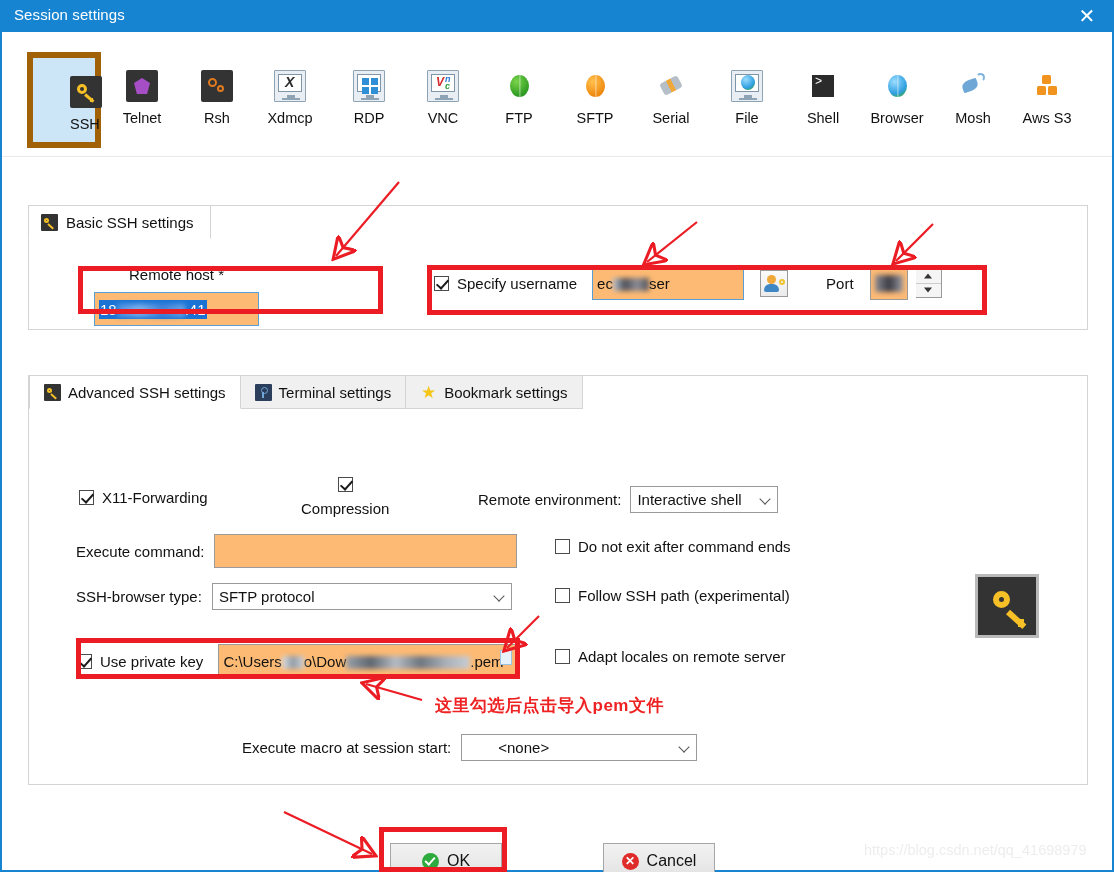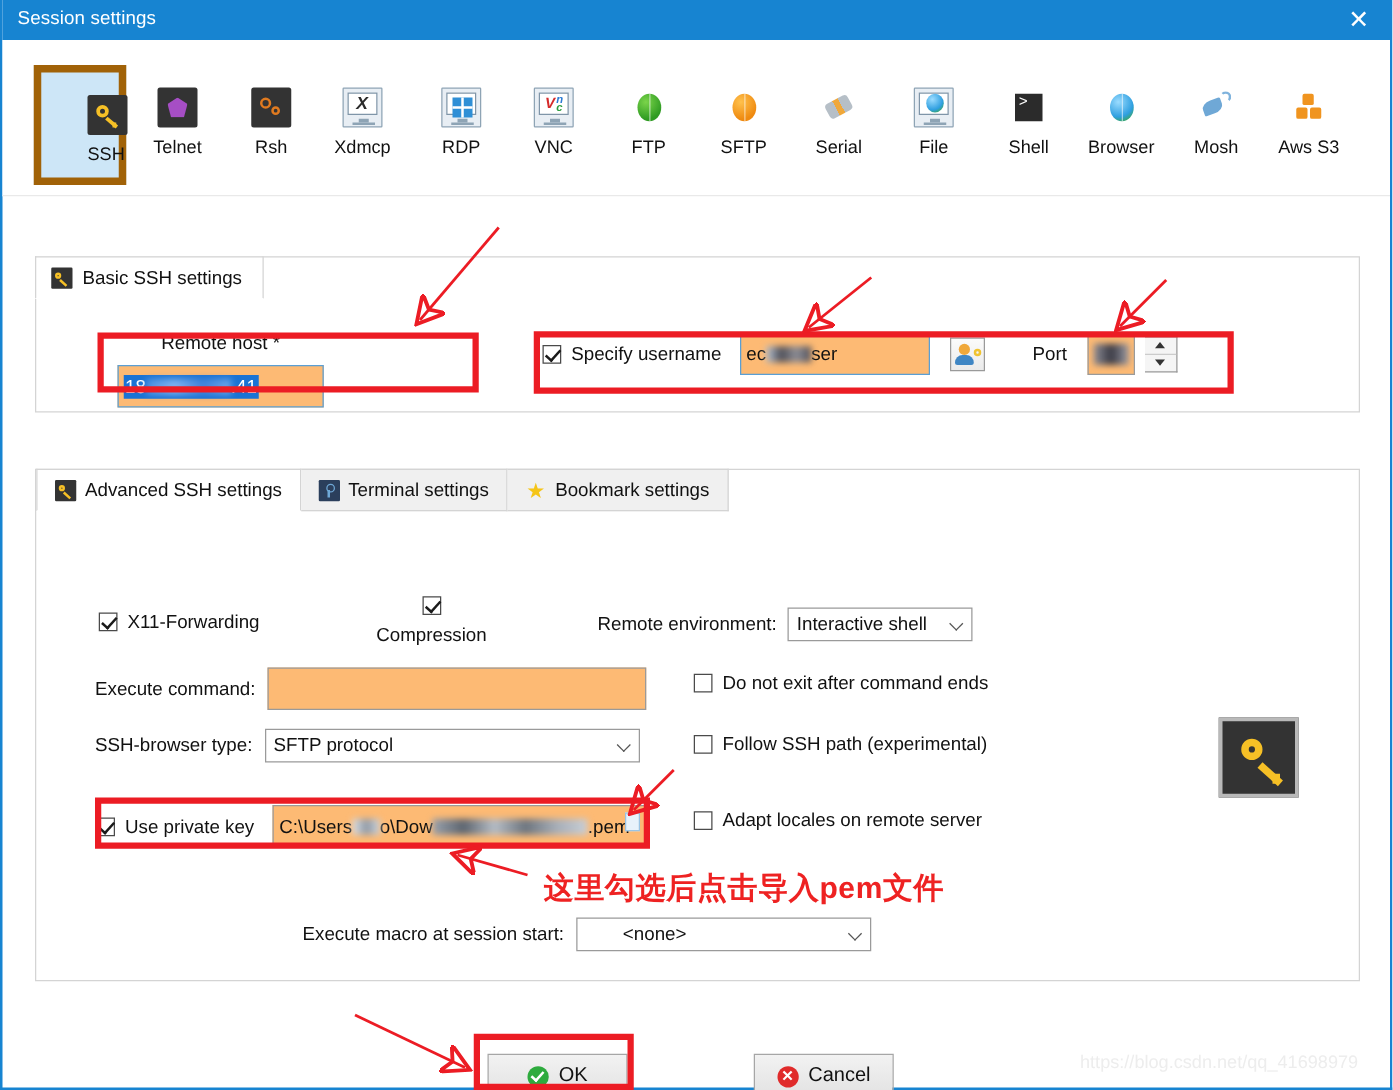--- a/index.html
+++ b/index.html
@@ -370,21 +370,21 @@
   .annbox {
     position: absolute;
     border: 5px solid #ec1c24;
     pointer-events: none;
   }
   .annarrow { position: absolute; pointer-events: none; }
   .anntext {
     position: absolute;
     color: #ee2222;
     font-weight: bold;
-    font-size: 24px;
+    font-size: 17px;
     white-space: nowrap;
     letter-spacing: .5px;
     pointer-events: none;
   }
 
   .watermark {
     position: absolute;
     color: #ededed;
     font-size: 14.5px;
     white-space: nowrap;

